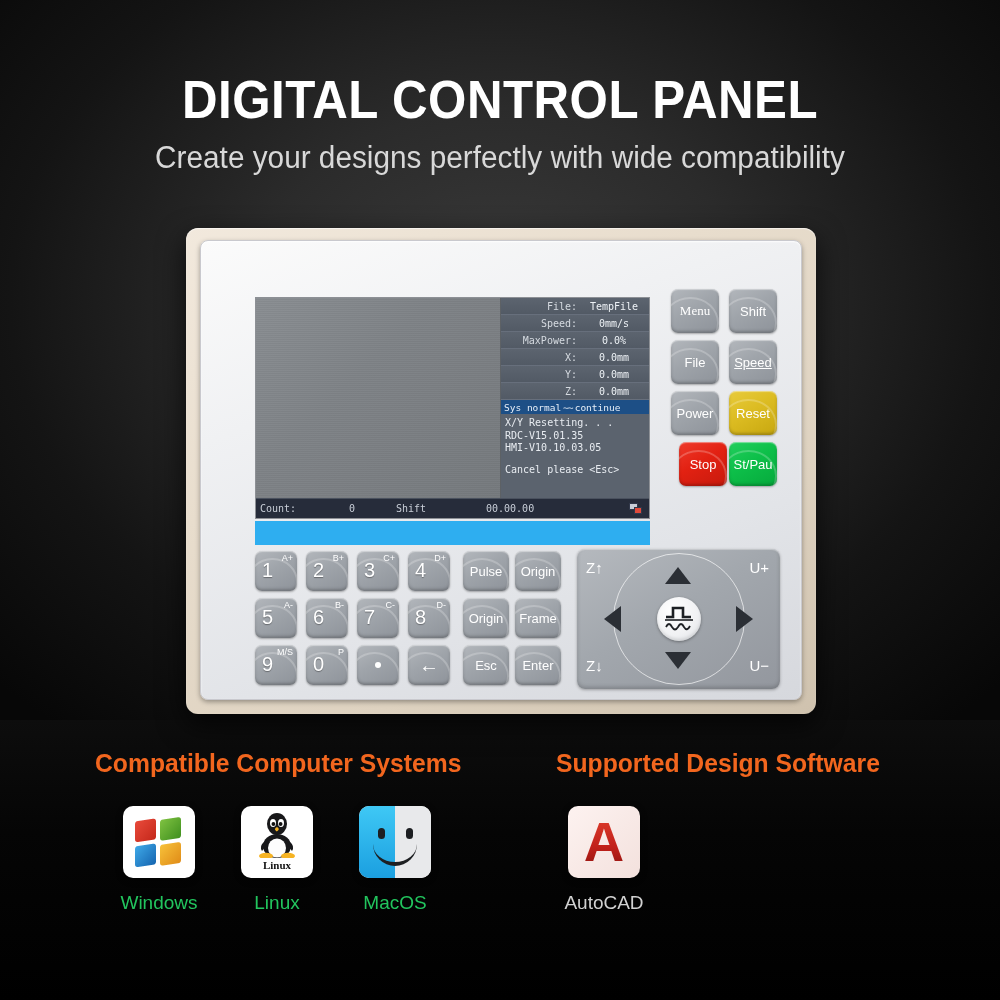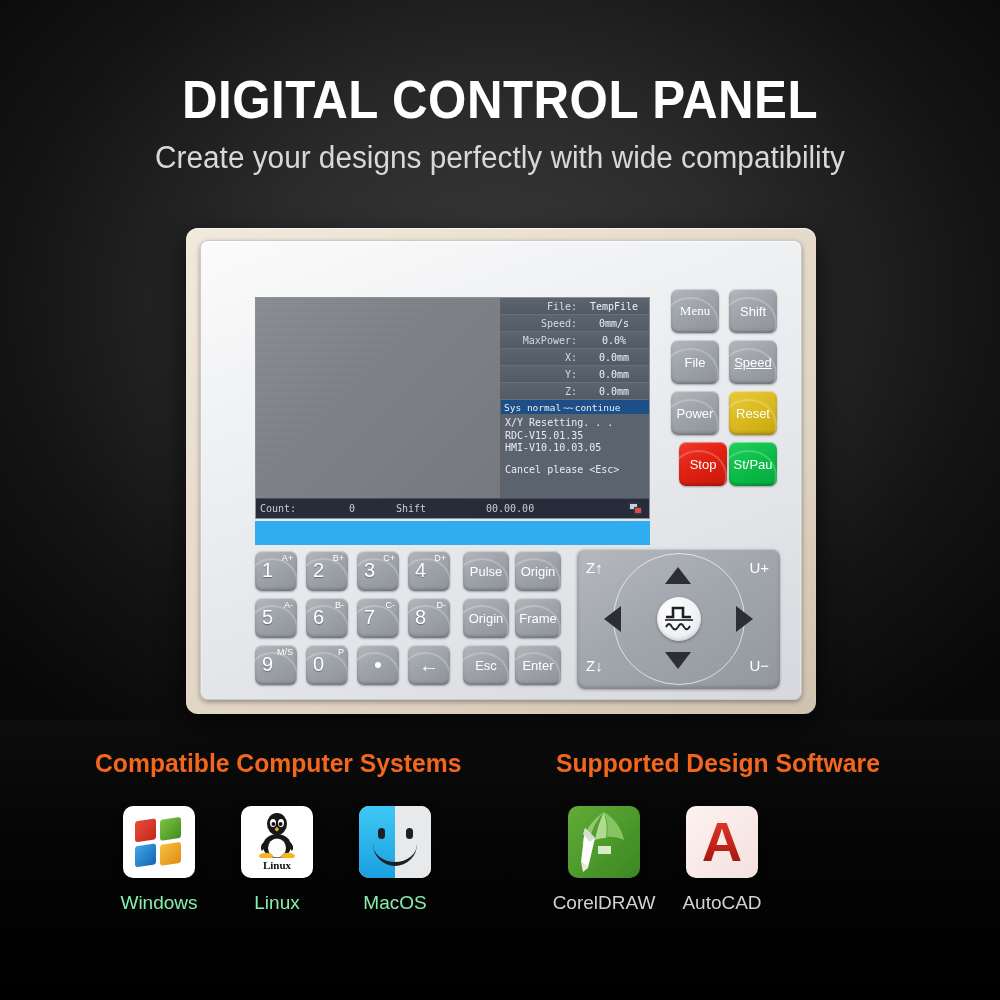--- a/index.html
+++ b/index.html
@@ -201,21 +201,21 @@
     transform:scaleX(0.95); transform-origin:left center;
   }
   .logo-row { position:absolute; top:58px; display:flex; gap:0; }
   .logo-item { width:118px; text-align:center; }
   .logo-tile {
     width:72px; height:72px; margin:0 auto;
     border-radius:10px; position:relative; overflow:hidden;
     box-shadow:0 2px 6px rgba(0,0,0,.6);
   }
   .logo-label {
-    margin-top:14px; font-size:19px; color:#86efac;
+    margin-top:14px; font-size:19px; color:#22c55e;
   }
 
   
   .win-tile { background:#ffffff; }
   .win-flag { position:absolute; left:12px; top:12px; width:48px; height:48px; transform:skewY(-8deg); }
   .win-q { position:absolute; width:21px; height:21px; border-radius:3px; }
   .win-q.r { left:0;   top:0;   background:linear-gradient(135deg,#e84a3a,#c5281b); }
   .win-q.g { left:25px; top:2px; background:linear-gradient(135deg,#7fc241,#3f8f1e); }
   .win-q.b { left:0;   top:25px; background:linear-gradient(135deg,#3fa9e8,#1565b0); }
   .win-q.y { left:25px; top:27px; background:linear-gradient(135deg,#f7c13a,#e08c18); }
@@ -469,34 +469,20 @@
         <span class="mac-eye" style="left:19px;"></span>
         <span class="mac-eye" style="left:47px;"></span>
         <span class="mac-smile"></span>
       </div>
       <div class="logo-label">MacOS</div>
     </div>
   </div>
 
   <div class="logo-row" style="left:545px;">
 
-    <div class="logo-item">
-      <div class="logo-tile cd-tile">
-        <svg width="72" height="72" viewBox="0 0 72 72">
-          <path d="M36,6 q16,10 20,28 q-9,-4 -17,-3 q2,-14 -3,-25z" fill="#8fcc6b" opacity="0.85"></path>
-          <path d="M36,6 q4,14 2,26 q-6,0 -11,2 q3,-16 9,-28z" fill="#b9e29a" opacity="0.9"></path>
-          <path d="M36,6 q-10,10 -14,26 q-5,2 -8,6 q4,-20 22,-32z" fill="#a5da84" opacity="0.75"></path>
-          <rect x="30" y="40" width="13" height="8" fill="#e8f4dd" opacity="0.9"></rect>
-          <path d="M17,22 L27,32 L20,62 L13,56 z" fill="#fdfdfd"></path>
-          <path d="M13,56 L20,62 L15,66 z" fill="#e9eee4"></path>
-          <path d="M17,22 L27,32 L22,36 L15,28 z" fill="#d7ddd2"></path>
-        </svg>
-      </div>
-      <div class="sw-label">CorelDRAW</div>
-    </div>
 
     <div class="logo-item">
       <div class="logo-tile ac-tile">
         <span class="ac-a">A</span>
       </div>
       <div class="sw-label">AutoCAD</div>
     </div>
   </div>
 </div>
 

